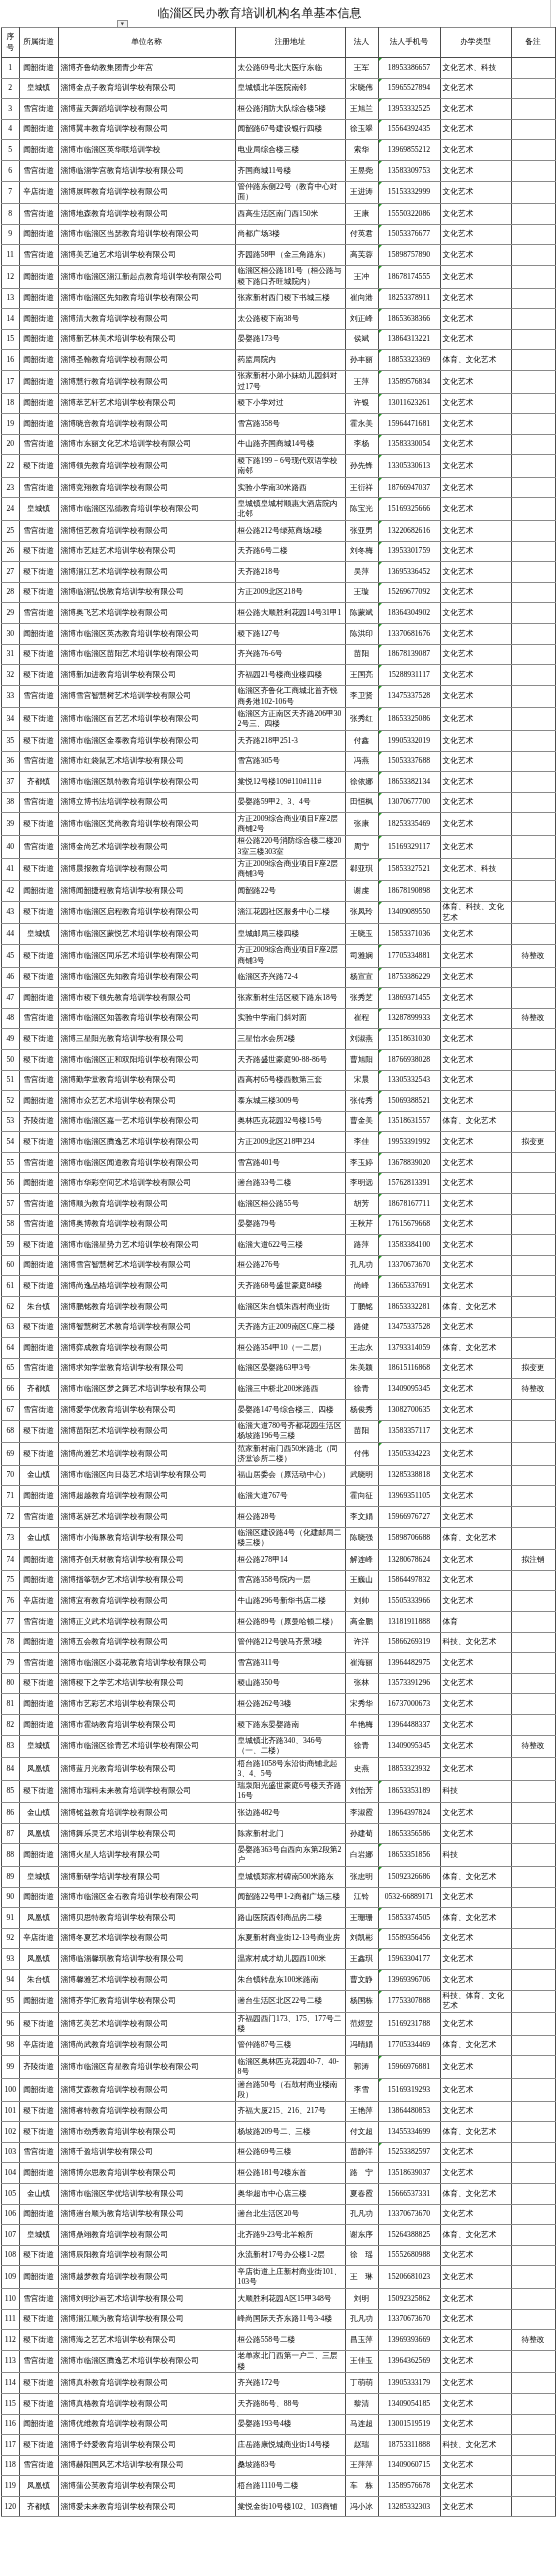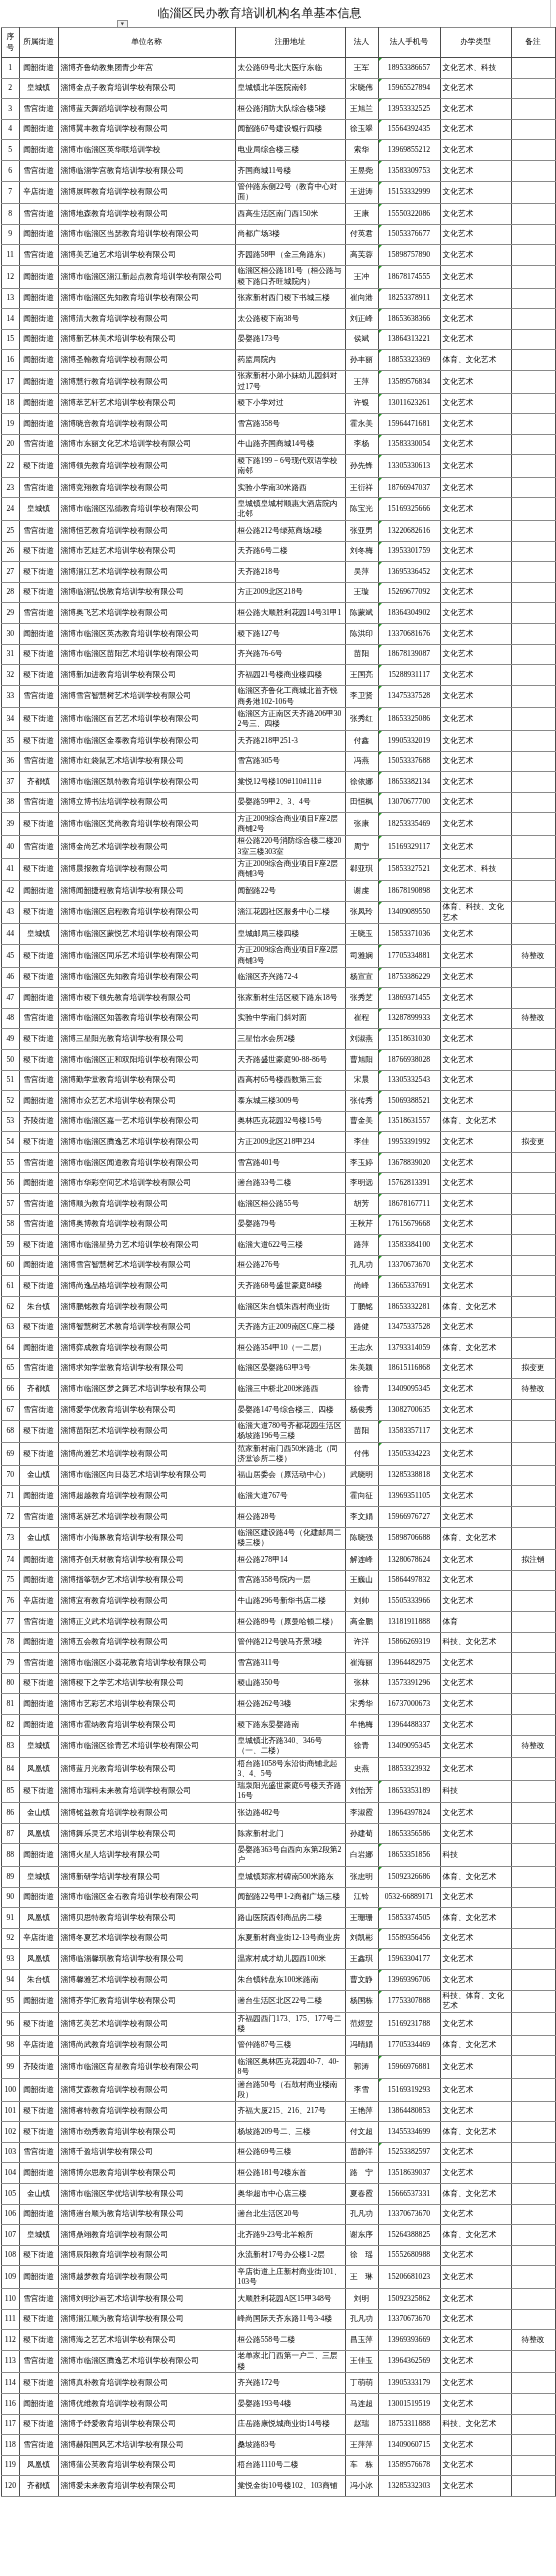--- a/index.html
+++ b/index.html
@@ -1167,20 +1167,30 @@
           <td class="c-seq">114</td>
           <td class="c-street">稷下街道</td>
           <td class="c-name">淄博真朴教育培训学校有限公司</td>
           <td class="c-addr">齐兴路172号</td>
           <td class="c-person">丁萌萌</td>
           <td class="c-phone">13905333179</td>
           <td class="c-type">文化艺术</td>
           <td class="c-remark"></td>
         </tr>
         <tr>
+          <td class="c-seq">115</td>
+          <td class="c-street">稷下街道</td>
+          <td class="c-name">淄博真格教育培训学校有限公司</td>
+          <td class="c-addr">天齐路86号、88号</td>
+          <td class="c-person">黎清</td>
+          <td class="c-phone">13409054185</td>
+          <td class="c-type">文化艺术</td>
+          <td class="c-remark"></td>
+        </tr>
+        <tr>
           <td class="c-seq">116</td>
           <td class="c-street">闻韶街道</td>
           <td class="c-name">淄博优维教育培训学校有限公司</td>
           <td class="c-addr">晏婴路193号4楼</td>
           <td class="c-person">马连超</td>
           <td class="c-phone">13001519519</td>
           <td class="c-type">文化艺术</td>
           <td class="c-remark"></td>
         </tr>
         <tr>

